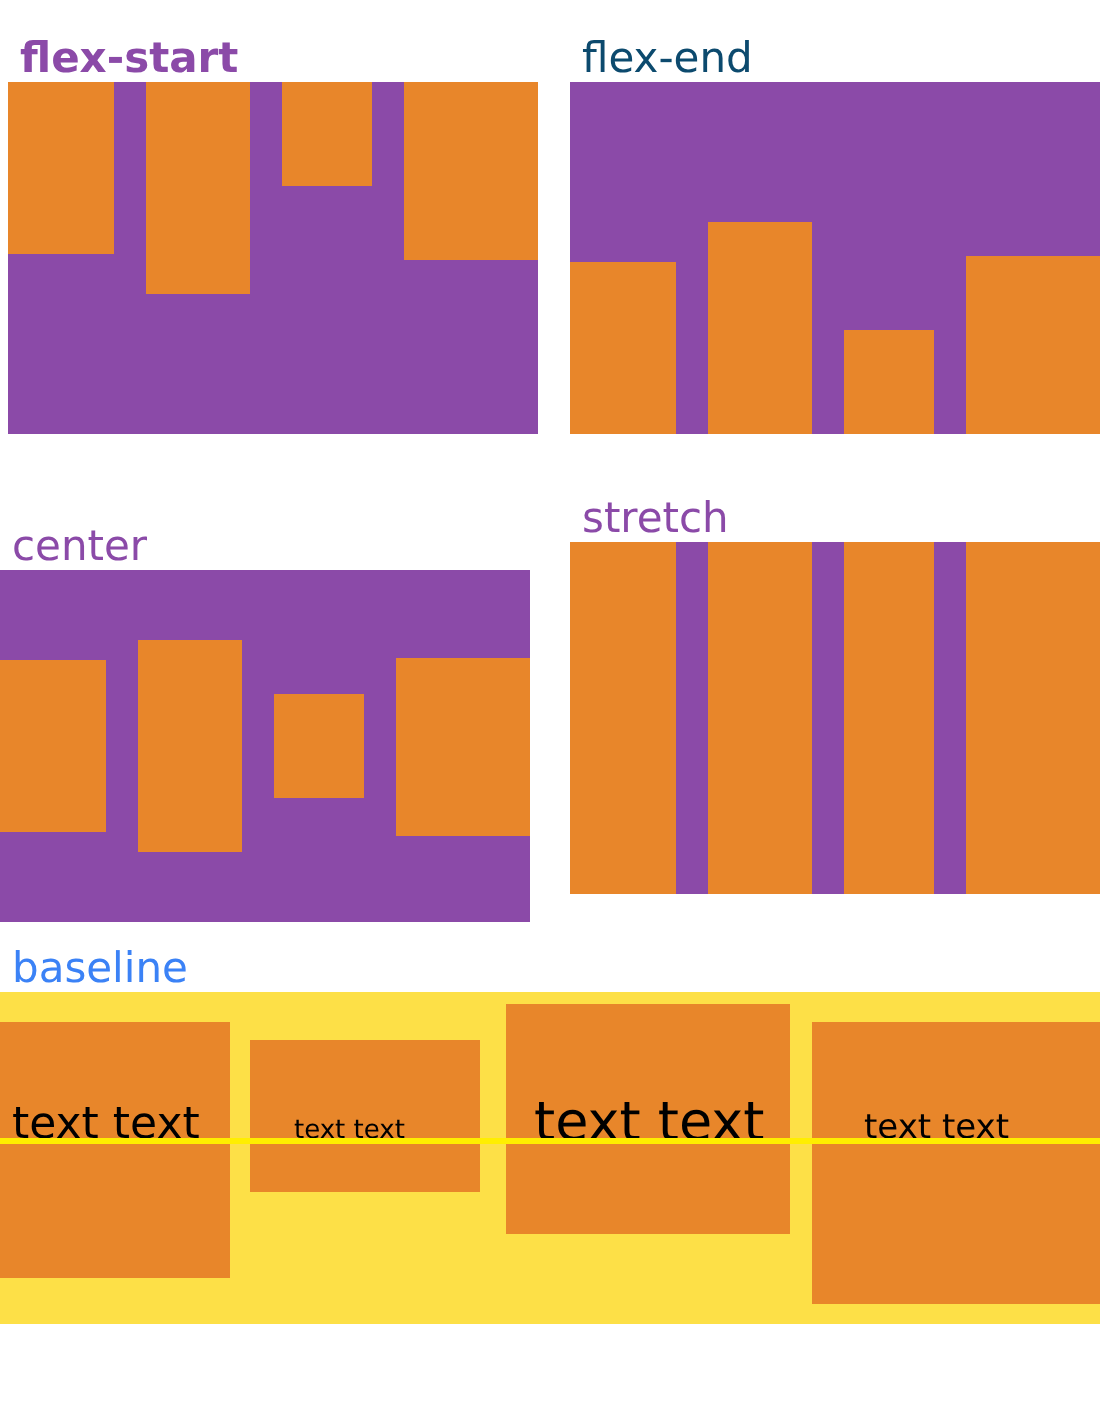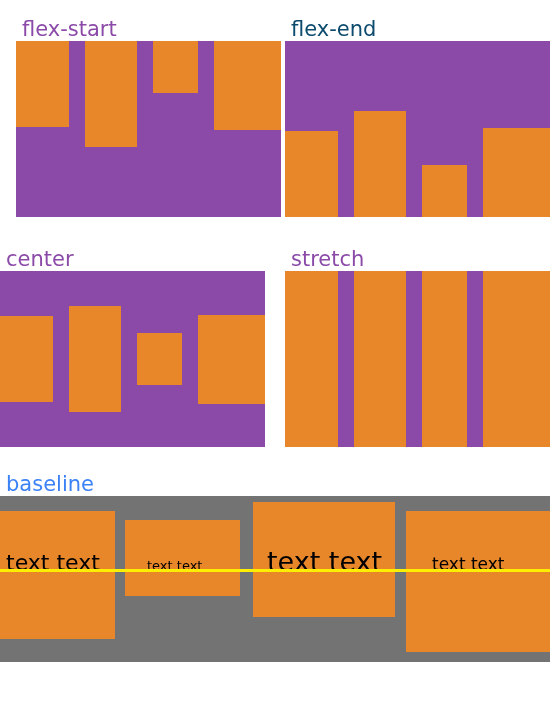--- a/index.html
+++ b/index.html
@@ -27,23 +27,23 @@
     box-sizing:border-box;
     overflow:hidden;
   }
   .item{
     background:#e8862a;
     box-sizing:border-box;
     position:absolute;
   }
 
   
-  #panel-flex-start{ left:16px;   top:17px;  width:289px; height:200px; }
+  #panel-flex-start{ left:4px;   top:17px;  width:289px; height:200px;font-weight:bold; }
   #panel-flex-end  { left:285px;top:17px;  width:265px; height:200px; }
-  #panel-center    { left:0;   top:247px; width:289px; height:200px; }
+  #panel-center    { left:0;   top:261px; width:289px; height:200px; }
   #panel-stretch   { left:285px;top:247px; width:312px; height:200px; }
   #panel-baseline  { left:0;   top:472px; width:550px; height:200px; }
 
   .box-4{ top:24px; left:0; width:265px; height:176px; }
   .box-wide{ top:24px; left:0; width:550px; height:166px; }
 
   
   .baseline-rule{
     position:absolute;
     left:0; width:550px;
@@ -98,21 +98,21 @@
   <div class="flexbox box-4" style="background: rgb(139, 74, 168);">
     <div class="item" style="left: 0px; top: 0px; width: 53px; height: 176px; background: rgb(232, 134, 42);"></div>
     <div class="item" style="left: 69px; top: 0px; width: 52px; height: 176px; background: rgb(232, 134, 42);"></div>
     <div class="item" style="left: 137px; top: 0px; width: 45px; height: 176px; background: rgb(232, 134, 42);"></div>
     <div class="item" style="left: 198px; top: 0px; width: 67px; height: 176px; background: rgb(232, 134, 42);"></div>
   </div>
 </div>
 
 <div class="panel" id="panel-baseline">
   <div class="panel-title" style="color: #3b82f6;">baseline</div>
-  <div class="flexbox box-wide" style="background: #737373; text-align: right;">
+  <div class="flexbox box-wide" style="background: #fde047; text-align: right;">
     <div class="item" style="left: 0px; top: 15px; width: 115px; height: 128px; background: rgb(232, 134, 42);"></div>
     <div class="item" style="left: 125px; top: 24px; width: 115px; height: 76px; background: rgb(232, 134, 42);"></div>
     <div class="item" style="left: 253px; top: 6px; width: 142px; height: 115px; background: rgb(232, 134, 42);"></div>
     <div class="item" style="left: 406px; top: 15px; width: 144px; height: 141px; background: rgb(232, 134, 42);"></div>
 
     <div class="blabel" style="font-size: 22px; line-height: 22px; left: 6px; top: 56.28px; color: rgb(0, 0, 0);">text text</div>
     <div class="blabel" style="font-size: 13px; line-height: 13px; left: 147px; top: 63.12px; color: rgb(0, 0, 0);">text text</div>
     <div class="blabel" style="font-size: 27px; line-height: 27px; left: 267px; top: 52.48px; color: rgb(0, 0, 0);">text text</div>
     <div class="blabel" style="font-size: 17px; line-height: 17px; left: 432px; top: 60.08px; color: rgb(0, 0, 0);">text text</div>
 

